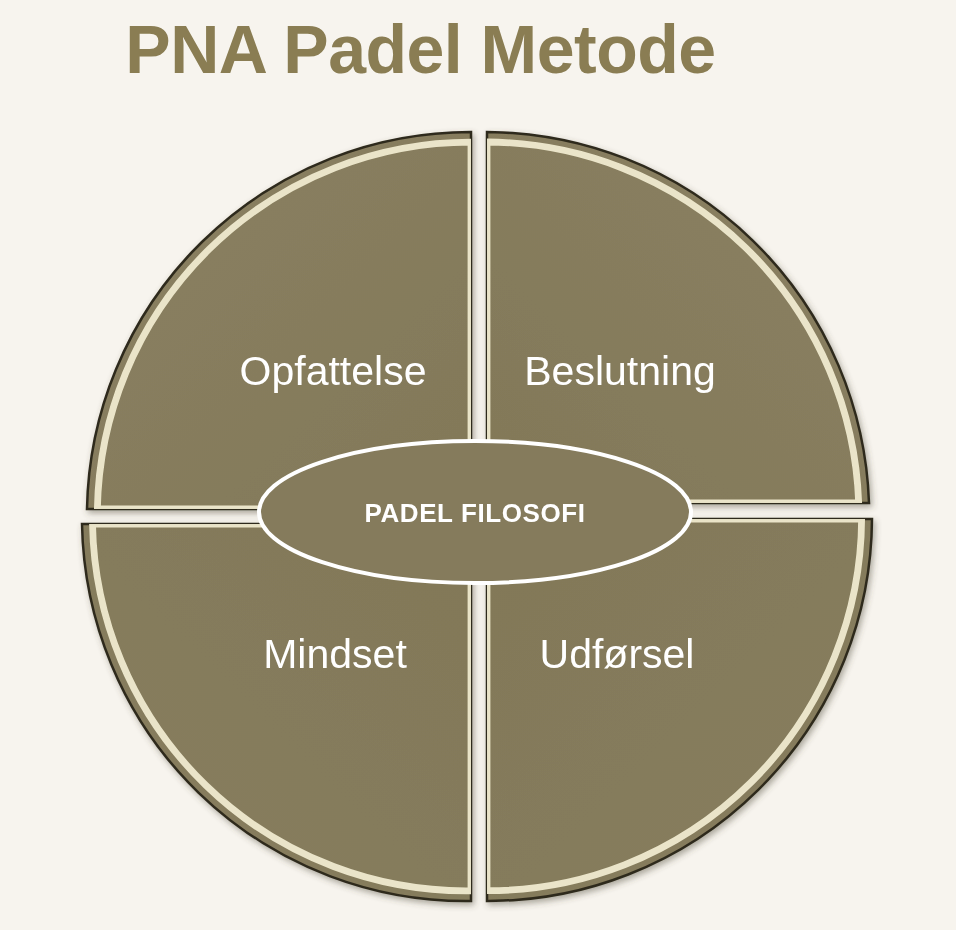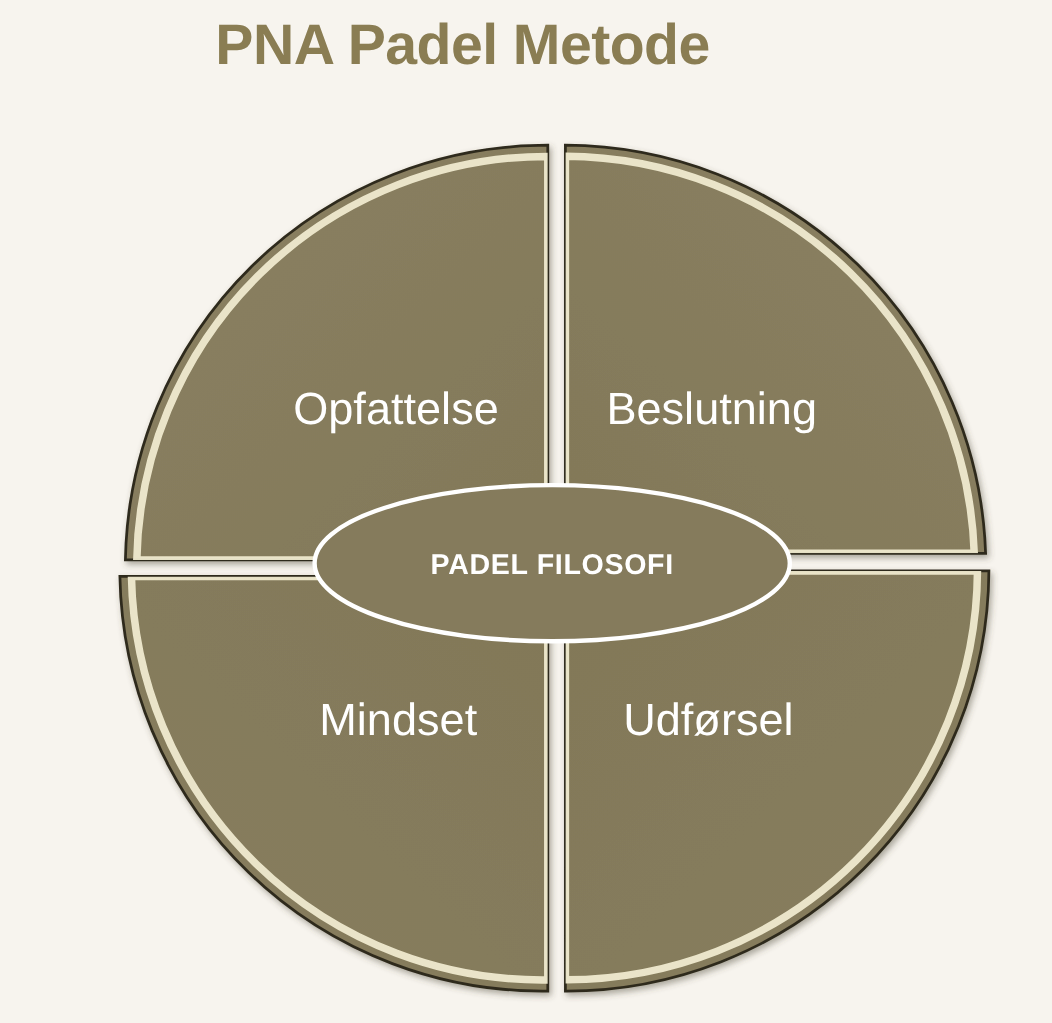--- a/index.html
+++ b/index.html
@@ -19,35 +19,34 @@
     width: 956px;
     height: 930px;
     background: #f7f4ee;
   }
   #title {
     position: absolute;
     left: 0;
     top: 14px;
     width: 841px;
     text-align: center;
-    font-size: 52px;
+    font-size: 68px;
     font-weight: bold;
     letter-spacing: -0.5px;
     color: #8a7d53;
     font-family: "Liberation Sans", sans-serif;
     line-height: 1.05;
     white-space: nowrap;
   }
   #diagram-wrap {
     position: absolute;
     left: 0;
     top: 0;
     width: 787px;
     height: 930px;
-    margin-left: 27px;
   }
   svg#diagram {
     display: block;
     width: 956px;
     height: 930px;
   }
   .wedge-label {
     font-family: "Liberation Sans", sans-serif;
     font-size: 41px;
     fill: #ffffff;

